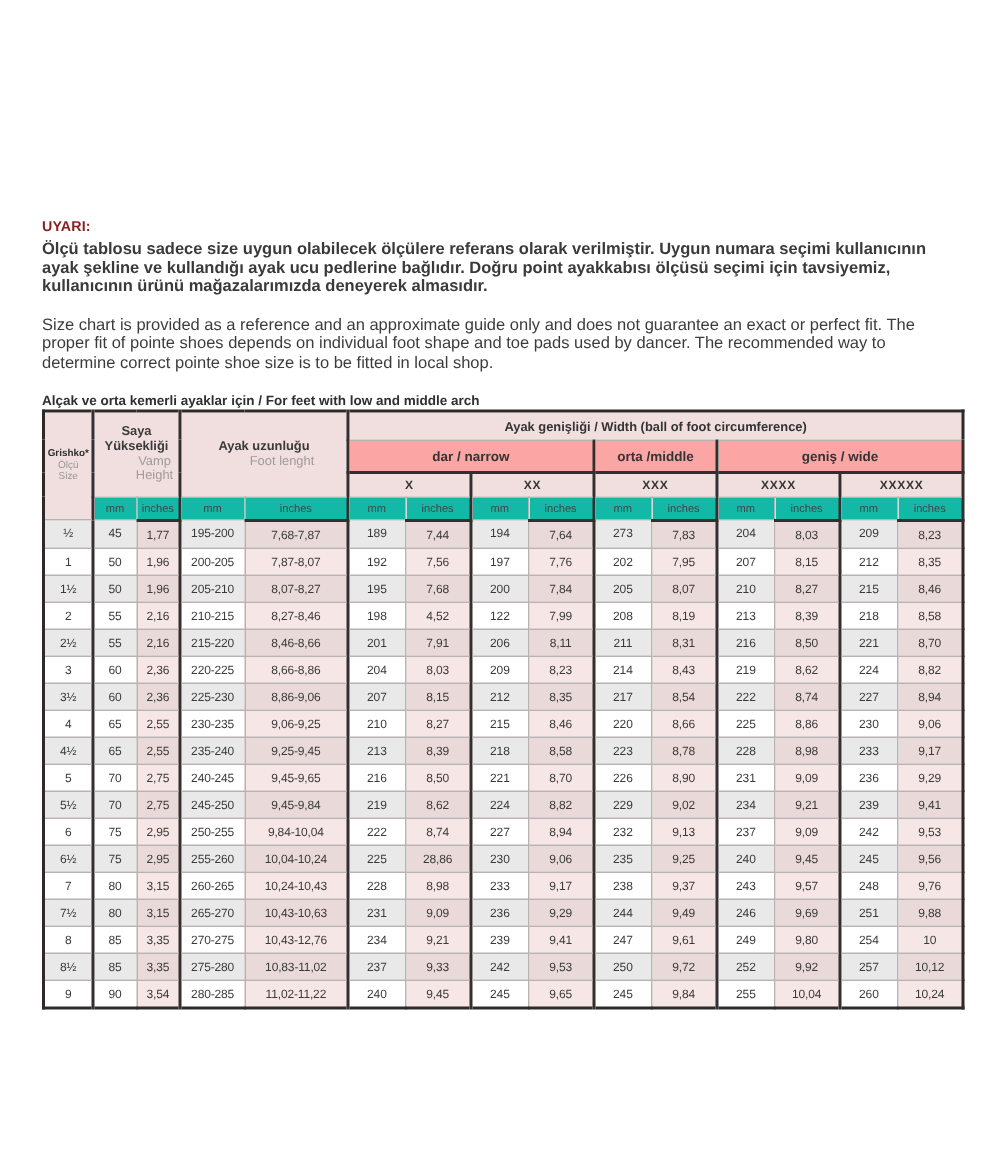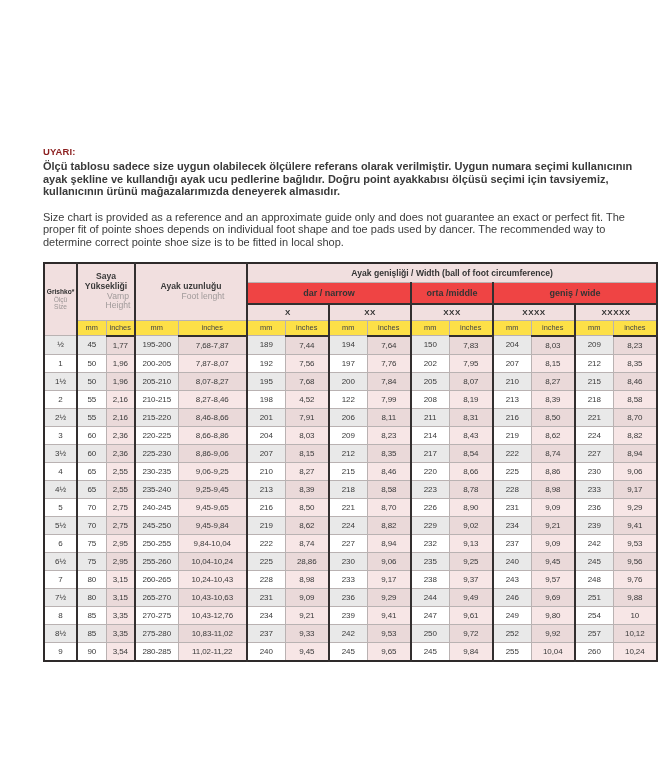--- a/index.html
+++ b/index.html
@@ -2,21 +2,21 @@
 <html><head>
 <meta charset="utf-8">
 <style>
   html,body{margin:0;padding:0;}
   body{
     width:663px;height:780px;background:#ffffff;
     font-family:"Liberation Sans", sans-serif;
     color:#3a3a3a;
     -webkit-font-smoothing:antialiased;
   }
-  .page{padding:146px 22px 0 43px;}
+  .page{padding:146px 22px 0 28px;}
 
   .sec-heading{
     color:#8b1e1e;font-size:9.5px;font-weight:bold;letter-spacing:0.1px;
     margin:0 0 3px 0;
   }
   .sec-body{
     font-size:11px;line-height:12.6px;margin:0 0 13px 0;color:#3c3c3c;
     width:613px;
   }
   .sec-body.tr{font-weight:bold;color:#3a3a3a;}
@@ -40,22 +40,22 @@
     border:1px solid #b9b2b2;
     text-align:center;vertical-align:middle;
     padding:0 1px;overflow:hidden;white-space:nowrap;
     font-weight:normal;
   }
   .thick-r{border-right:2px solid #332f2f !important;}
   .thick-b{border-bottom:2px solid #332f2f !important;}
 
   
   .hdr-pink{background:#f1dfdf;}
-  .hdr-white{background:#ef4444;}
-  .hdr-gray{background:#fde047;}
+  .hdr-white{background:#fca5a5;}
+  .hdr-gray{background:#14b8a6;}
 
   .size-hdr{font-size:6.6px;line-height:7.6px;}
   .size-hdr .brand{font-weight:bold;color:#2f2f2f;display:block;}
   .size-hdr .sub{color:#9a9494;display:block;}
 
   .two-lang{font-size:8.6px;line-height:9.6px;}
   .two-lang .tr{font-weight:bold;color:#3a3a3a;white-space:pre-line;display:block;}
   .two-lang .en{color:#a09a9a;white-space:pre-line;display:block;margin-left:24px;}
 
   .width-hdr{font-weight:bold;font-size:8.6px;color:#343434;height:18px;}
@@ -73,20 +73,21 @@
 </head>
 <body>
 
 <div class="page">
 
   <p class="sec-heading">UYARI:</p>
   <p class="sec-body tr">Ölçü tablosu sadece size uygun olabilecek ölçülere referans olarak verilmiştir. Uygun numara seçimi kullanıcının ayak şekline ve kullandığı ayak ucu pedlerine bağlıdır. Doğru point ayakkabısı ölçüsü seçimi için tavsiyemiz, kullanıcının ürünü mağazalarımızda deneyerek almasıdır.</p>
 
   <p class="sec-body">Size chart is provided as a reference and an approximate guide only and does not guarantee an exact or perfect fit. The proper fit of pointe shoes depends on  individual foot shape and toe pads used by dancer. The recommended way to determine correct pointe shoe size is to be fitted in local shop.</p>
 
+  <p class="arch-line">Alçak ve orta kemerli ayaklar için / For feet with low and middle arch</p>
 
   <table class="size-chart">
     <colgroup>
       <col class="c-size">
         <col class="c-vmm">
         <col class="c-vin">
         <col class="c-fmm">
         <col class="c-fin">
       <col class="c-gmm">
         <col class="c-gin">
@@ -151,21 +152,21 @@
         <tr class="r-even">
           <td class="thick-r">½</td>
           <td>45</td>
           <td class="in-col thick-r">1,77</td>
           <td>195-200</td>
           <td class="in-col thick-r">7,68-7,87</td>
           <td>189</td>
           <td class="in-col thick-r">7,44</td>
           <td>194</td>
           <td class="in-col thick-r">7,64</td>
-          <td>150</td>
+          <td>273</td>
           <td class="in-col thick-r">7,83</td>
           <td>204</td>
           <td class="in-col thick-r">8,03</td>
           <td>209</td>
           <td class="in-col">8,23</td>
         </tr>
         <tr class="r-odd">
           <td class="thick-r">1</td>
           <td>50</td>
           <td class="in-col thick-r">1,96</td>

